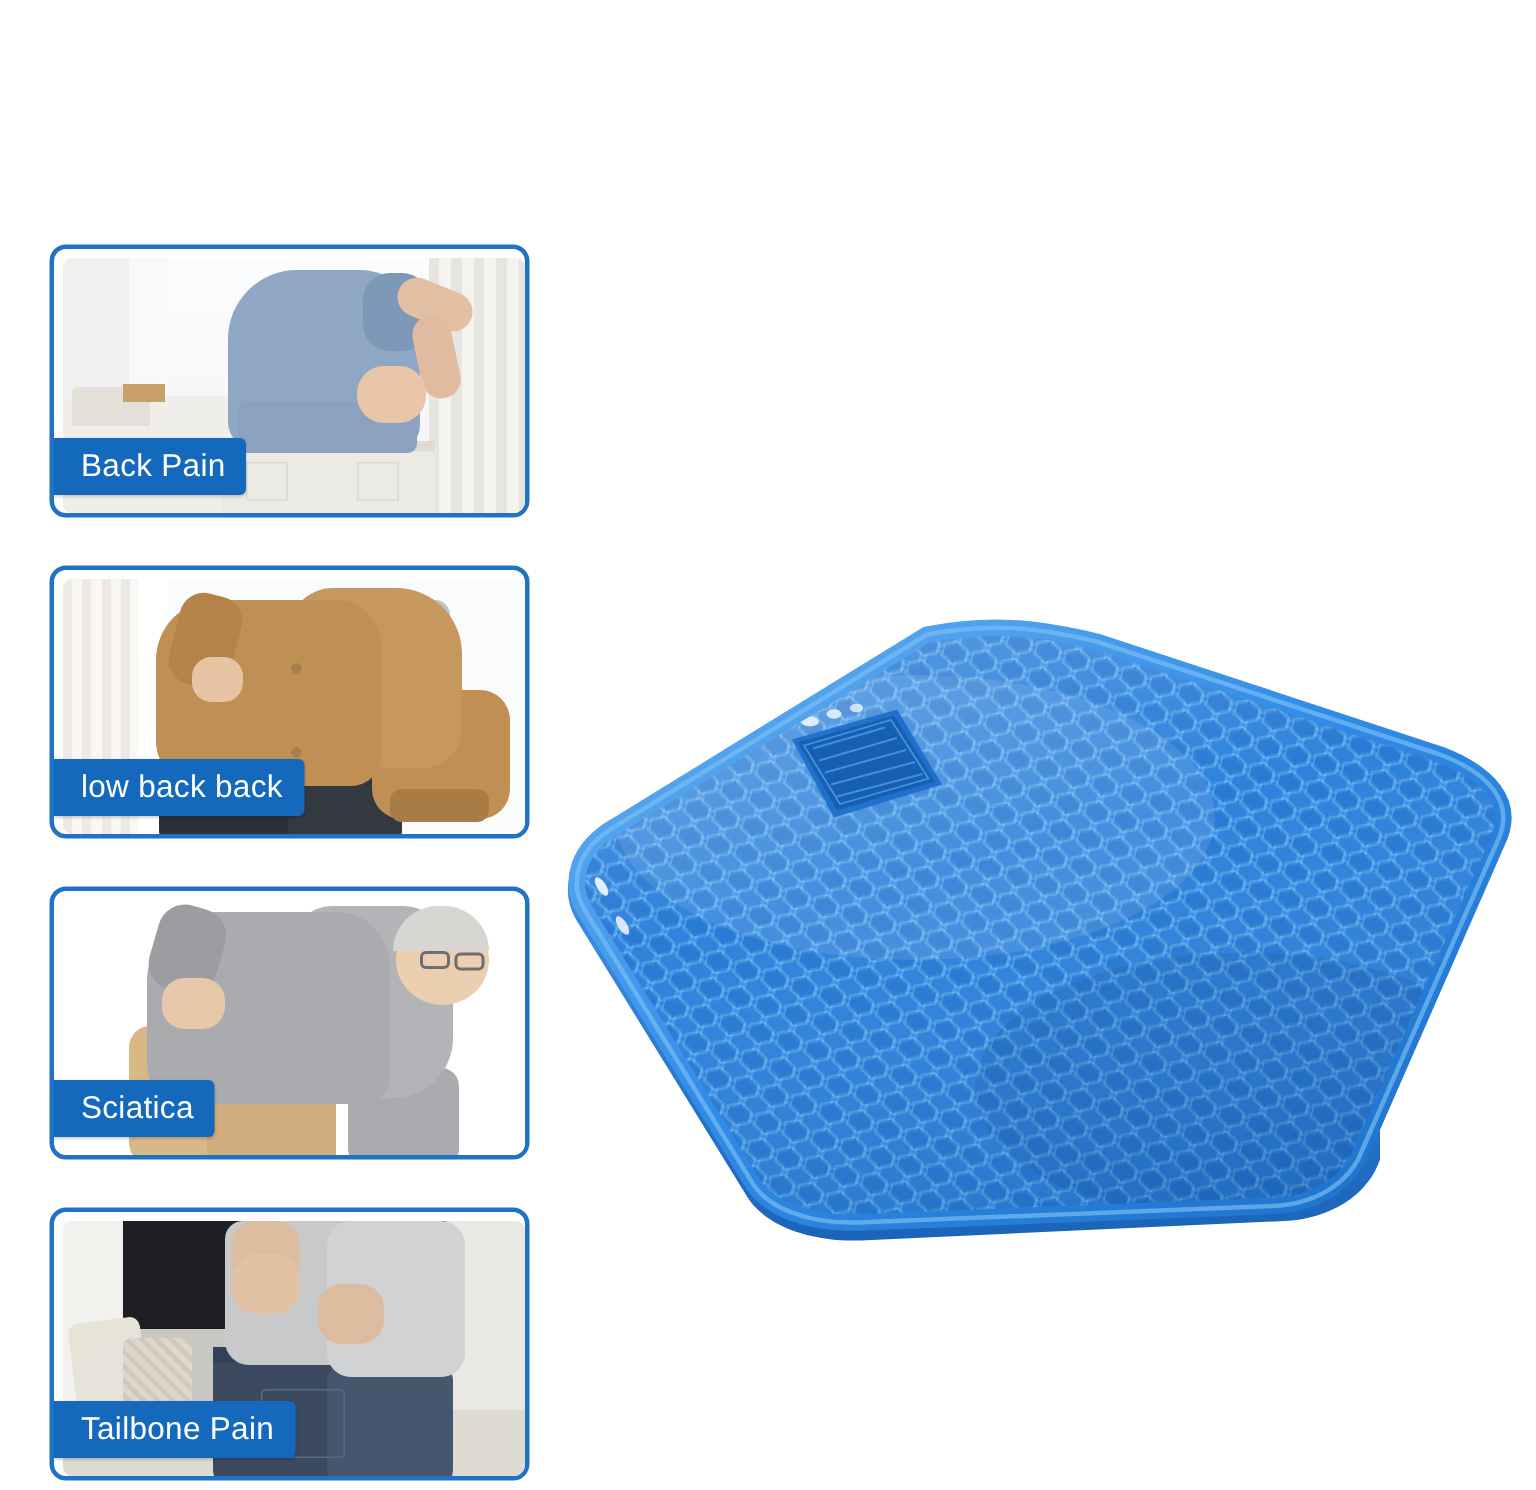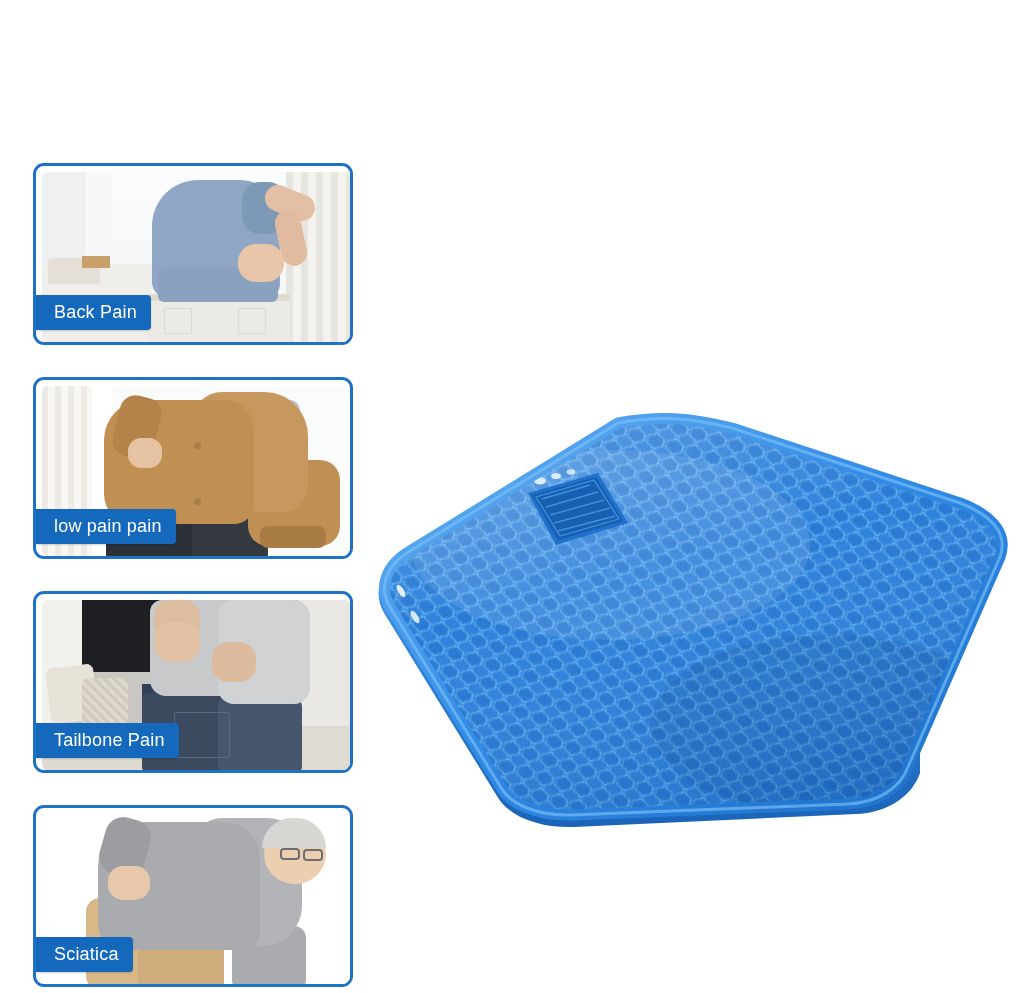--- a/index.html
+++ b/index.html
@@ -42,21 +42,21 @@
     position: absolute; left: 6px; top: 6px;
     width: 308px; height: 170px;
     border-radius: 6px;
     overflow: hidden;
     background: #f3f4f5;
   }
   .card-label {
     position: absolute; left: 0px; bottom: 12px;
     background: #1469bd;
     color: #ffffff;
-    font-size: 18px;
+    font-size: 21px;
     line-height: 1;
     padding: 8px 14px 9px 18px;
     border-top-right-radius: 4px;
     border-bottom-right-radius: 4px;
     letter-spacing: 0.2px;
     z-index: 6;
     box-shadow: 0 1px 2px rgba(0,0,0,0.18);
     white-space: nowrap;
   }
 
@@ -200,21 +200,41 @@
           <div class="fig collar"></div>
             <div class="fig tee"></div>
           <div class="fig body2"></div>
             <div class="fig body"></div>
           <div class="fig btn1"></div>
             <div class="fig btn2"></div>
           <div class="fig sleeve"></div>
             <div class="fig hand"></div>
         </div>
       </div>
-      <div class="card-label">low pain pain</div>
+      <div class="card-label">low back back</div>
+    </div>
+
+    <div class="card">
+      <div class="photo">
+        <div class="scene s3">
+          <div class="fig khaki"></div>
+            <div class="fig khaki2"></div>
+          <div class="fig leg"></div>
+          <div class="fig tie"></div>
+          <div class="fig swv"></div>
+            <div class="fig sweater"></div>
+          <div class="fig sleeve"></div>
+            <div class="fig hand"></div>
+          <div class="fig head"></div>
+            <div class="fig hair"></div>
+          <div class="fig glass1"></div>
+            <div class="fig glass2"></div>
+        </div>
+      </div>
+      <div class="card-label">Sciatica</div>
     </div>
 
     <div class="card">
       <div class="photo">
         <div class="scene s4">
           <div class="fig win"></div>
             <div class="fig winr"></div>
             <div class="fig wall"></div>
           <div class="fig couch"></div>
             <div class="fig pillow1"></div>
@@ -227,40 +247,20 @@
           <div class="fig top"></div>
             <div class="fig top2"></div>
           <div class="fig armu"></div>
             <div class="fig hand1"></div>
             <div class="fig hand2"></div>
         </div>
       </div>
       <div class="card-label">Tailbone Pain</div>
     </div>
 
-    <div class="card">
-      <div class="photo">
-        <div class="scene s3">
-          <div class="fig khaki"></div>
-            <div class="fig khaki2"></div>
-          <div class="fig leg"></div>
-          <div class="fig tie"></div>
-          <div class="fig swv"></div>
-            <div class="fig sweater"></div>
-          <div class="fig sleeve"></div>
-            <div class="fig hand"></div>
-          <div class="fig head"></div>
-            <div class="fig hair"></div>
-          <div class="fig glass1"></div>
-            <div class="fig glass2"></div>
-        </div>
-      </div>
-      <div class="card-label">Sciatica</div>
-    </div>
-
   </div>
 
   <div class="product">
     <svg width="664" height="500" viewBox="0 0 664 500">
       <defs>
 
         <pattern id="hex" width="19" height="22" patternUnits="userSpaceOnUse">
           <rect width="19" height="22" fill="#2b86e4"></rect>
           <path d="M9.5 1.3 L17.4 5.9 L17.4 15.1 L9.5 19.7 L1.6 15.1 L1.6 5.9 Z" fill="#1669c8" stroke="#5fb0f2" stroke-width="1.7"></path>
           <path d="M0 10.5 L1.6 15.1 L1.6 5.9 Z" fill="#1669c8"></path>

